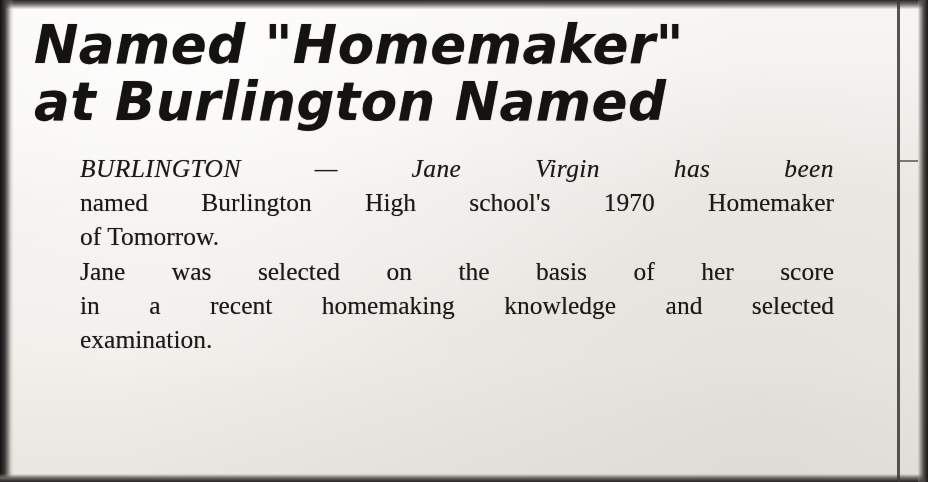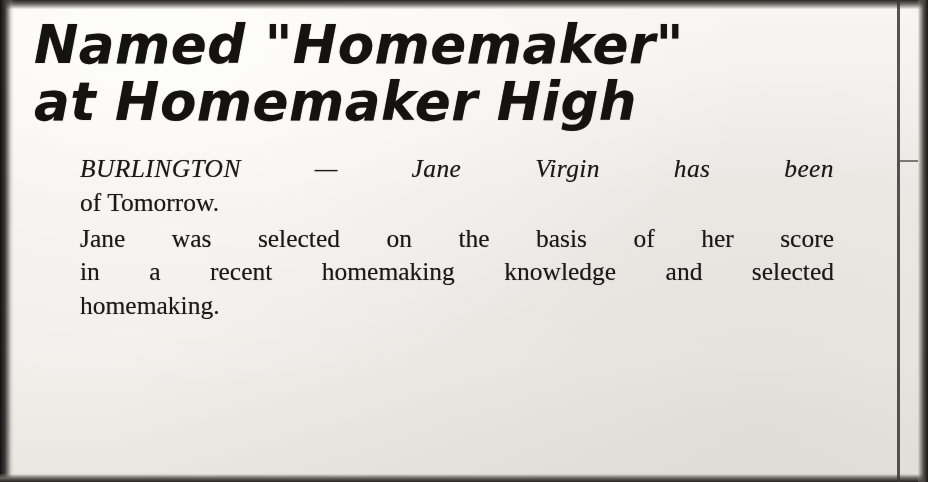--- a/index.html
+++ b/index.html
@@ -143,31 +143,32 @@
   <div class="edge-left"></div>
   <div class="edge-bottom"></div>
   <div class="rule-right-outer"></div>
   <div class="rule-right-inner"></div>
   <div class="rule-right-stub"></div>
 
   <div class="content">
 
     <h1 class="headline">
       <span class="headline-line">Named "Homemaker"</span>
-      <span class="headline-line">at Homemaker High</span>
+      <span class="headline-line">at Burlington Named</span>
     </h1>
 
     <div class="body-block">
 
       <p class="para">
         <span class="tline first dateline">BURLINGTON — Jane Virgin has been</span>
+        <span class="tline">named Burlington High school's 1970 Homemaker</span>
         <span class="tline last">of Tomorrow.</span>
       </p>
 
       <p class="para">
         <span class="tline first">Jane was selected on the basis of her score</span>
         <span class="tline">in a recent homemaking knowledge and selected</span>
-        <span class="tline last">homemaking.</span>
+        <span class="tline last">examination.</span>
       </p>
 
     </div>
   </div>
 </div>
 
 </body></html>

